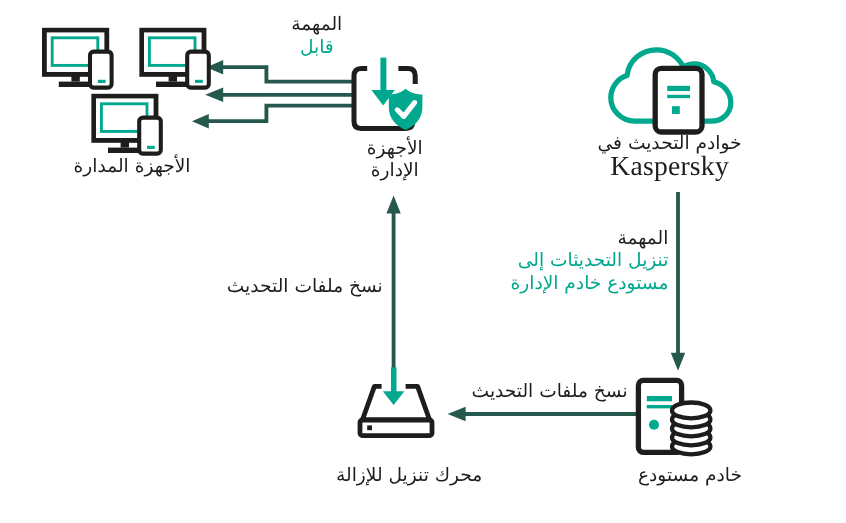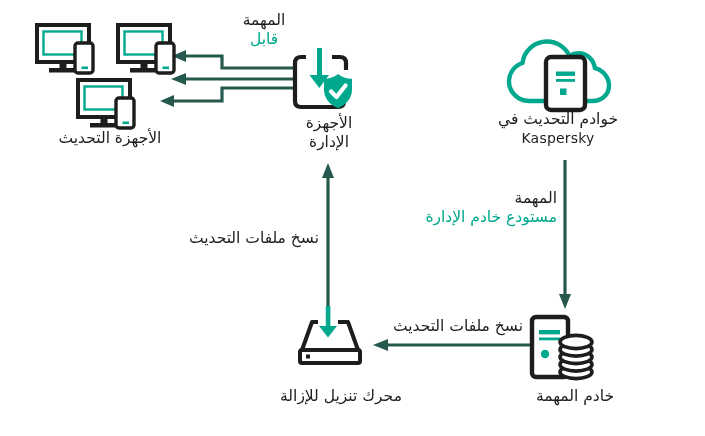--- a/index.html
+++ b/index.html
@@ -19,21 +19,21 @@
   .fill-black{fill:var(--icon-black);}
   .stroke-green{stroke:var(--brand-green);}
   .fill-green{fill:var(--brand-green);}
   .arrow{stroke:var(--arrow-teal);stroke-width:3.2;fill:none;}
   .arrow-head{fill:var(--arrow-teal);}
   .lbl{
     position:absolute;font-size:15.5px;line-height:19px;direction:rtl;
     text-align:center;color:var(--icon-black);white-space:nowrap;
   }
   .t-green{color:var(--brand-green);}
-  .latin{direction:ltr;font-size:14px;font-weight:500;letter-spacing:.2px;}
+  .latin{direction:ltr;font-size:23px;font-weight:500;letter-spacing:.2px;font-family:Liberation Serif, serif;}
   .right-align{text-align:right;}
 </style>
 </head>
 <body>
 
 <div class="canvas">
 
   <svg class="abs" style="left:0;top:0;" width="705" height="436" viewBox="0 0 705 436">
 
     <g>
@@ -125,43 +125,44 @@
 
   <svg class="abs" style="left:296px;top:306px;" width="84" height="62" viewBox="0 0 84 62">
     <path d="M16,16 H52 L62,44 H6 Z" fill="#fff" class="stroke-black" stroke-width="4" stroke-linejoin="round"></path>
     <rect x="22" y="11" width="20" height="9" fill="#fff"></rect>
     <rect x="4" y="44" width="60" height="13" rx="2" fill="#fff" class="stroke-black" stroke-width="4"></rect>
     <rect x="10" y="48.5" width="4" height="4" class="fill-black"></rect>
     <rect x="29.8" y="0" width="4.6" height="22" class="fill-green"></rect>
     <polygon points="23,20 41,20 32,31.5" class="fill-green"></polygon>
   </svg>
 
-  <div class="lbl" style="left:30px;top:129px;width:160px;">الأجهزة التحديث</div>
+  <div class="lbl" style="left:30px;top:129px;width:160px;">الأجهزة المدارة</div>
 
   <div class="lbl" style="left:228px;top:11px;width:72px;">
     <span style="display:block;">المهمة</span>
     <span style="display:block;" class="t-green">قابل</span>
   </div>
 
   <div class="lbl" style="left:288px;top:114px;width:82px;">
     <span style="display:block;">الأجهزة</span>
     <span style="display:block;">الإدارة</span>
   </div>
 
   <div class="lbl" style="left:496px;top:110px;width:124px;">
     <span style="display:block;">خوادم التحديث في</span>
     <span style="display:block;" class="latin">Kaspersky</span>
   </div>
 
   <div class="lbl right-align" style="left:400px;top:189px;width:157px;">
     <span style="display:block;">المهمة</span>
+    <span style="display:block;" class="t-green">تنزيل التحديثات إلى</span>
     <span style="display:block;" class="t-green">مستودع خادم الإدارة</span>
   </div>
 
   <div class="lbl right-align" style="left:160px;top:229px;width:159px;">نسخ ملفات التحديث</div>
 
   <div class="lbl right-align" style="left:363px;top:317px;width:160px;">نسخ ملفات التحديث</div>
 
-  <div class="lbl" style="left:510px;top:387px;width:130px;">خادم المهمة</div>
+  <div class="lbl" style="left:510px;top:387px;width:130px;">خادم مستودع</div>
 
   <div class="lbl" style="left:261px;top:387px;width:160px;">محرك تنزيل للإزالة</div>
 
 </div>
 
 </body></html>

